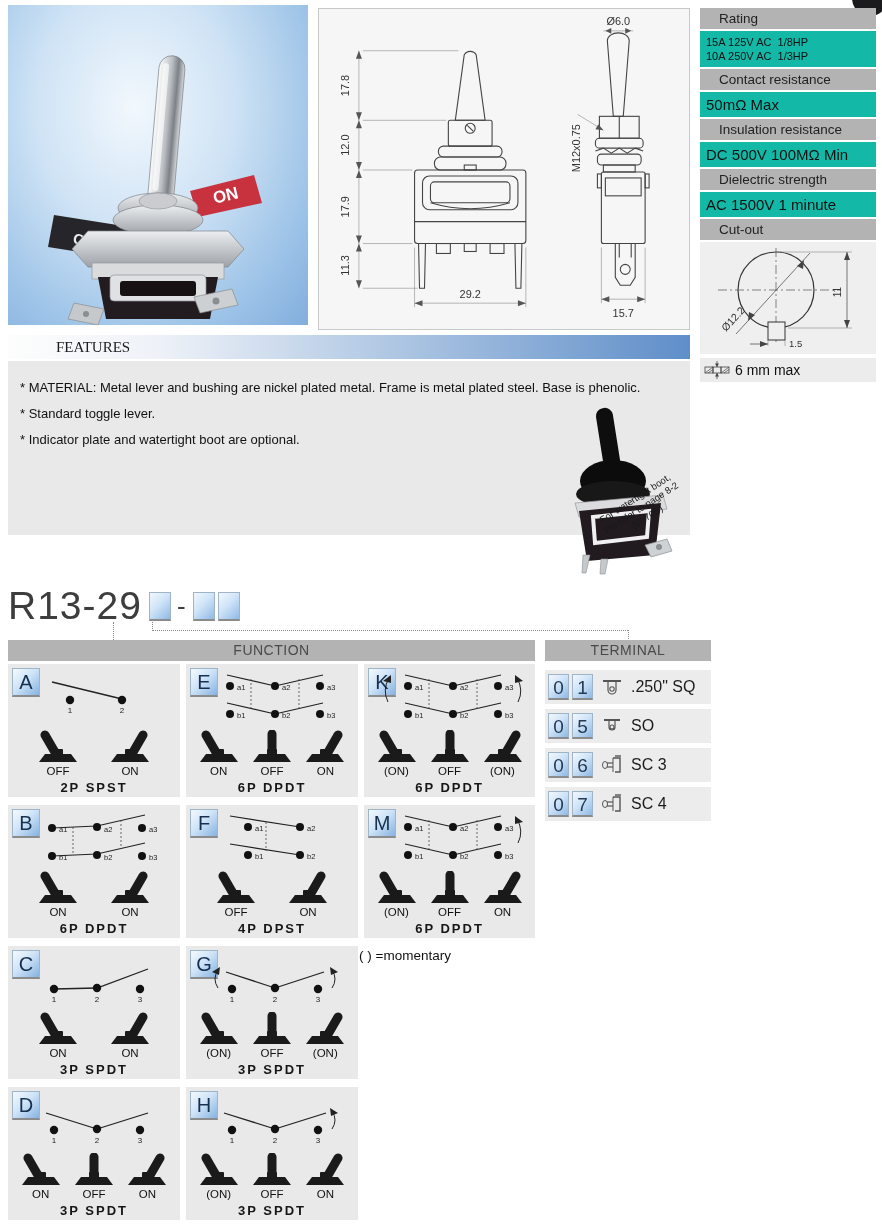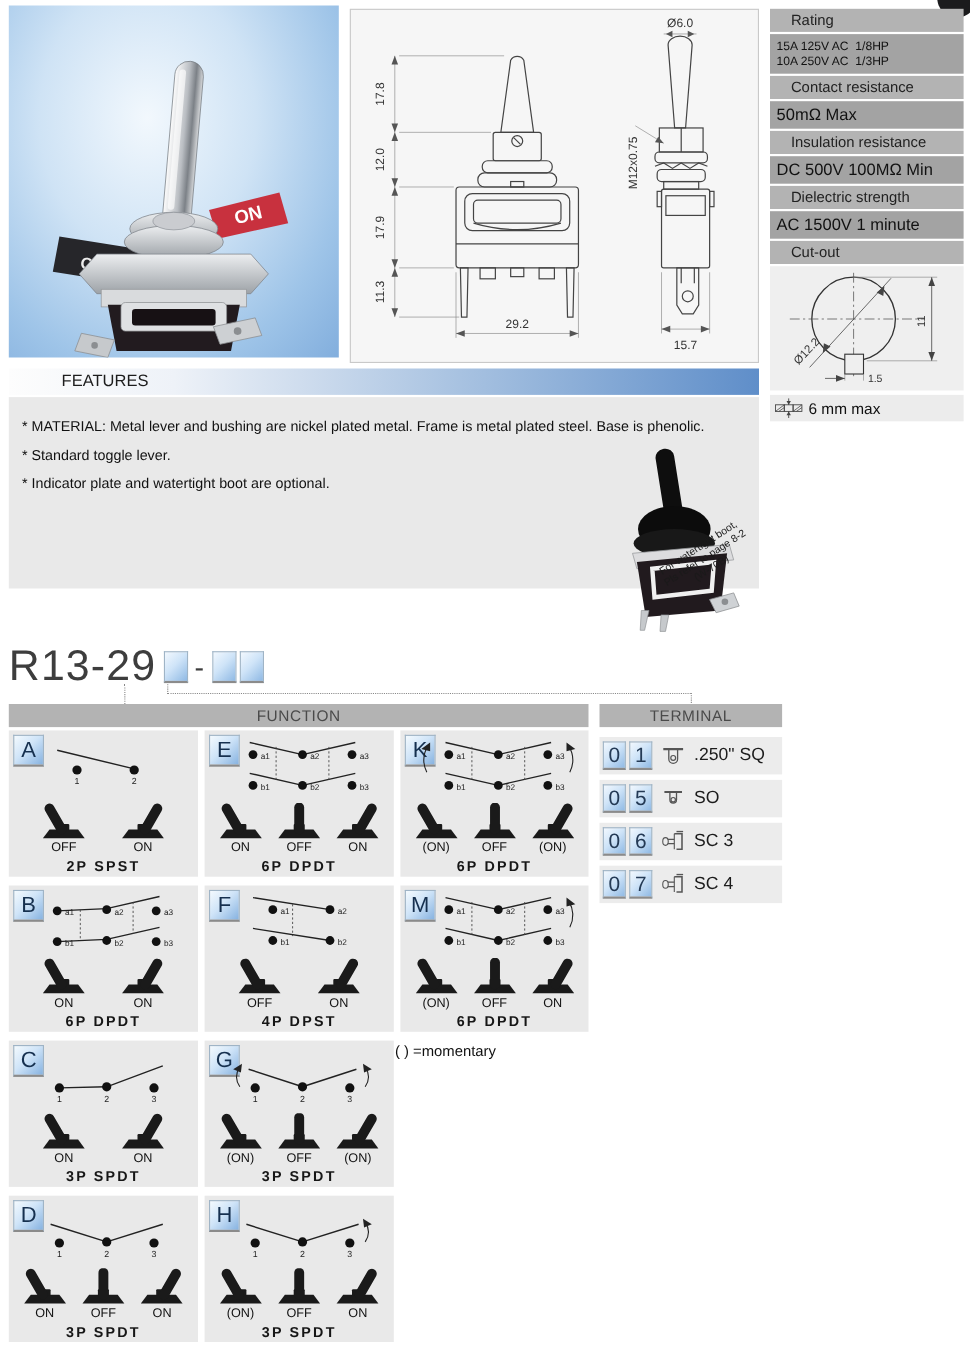--- a/index.html
+++ b/index.html
@@ -9,30 +9,30 @@
   
   .photo{position:absolute;left:8px;top:5px;width:300px;height:320px;
          background:radial-gradient(ellipse at 42% 32%, #f2f8fd 0%, #cfe3f5 40%, #9ec4e8 75%, #82aedd 100%);}
   
   .drawbox{position:absolute;left:318px;top:8px;width:372px;height:322px;
            background:#f6f6f6;border:1px solid #c9c9c9;box-sizing:border-box;}
   
   .specs{position:absolute;left:700px;top:8px;width:176px;}
   .spec-h{background:#b3b3b3;color:#222;font-size:13.5px;line-height:21px;height:21px;
           padding-left:19px;margin-bottom:2px;}
-  .spec-v{background:#a3a3a3;color:#111;font-size:15px;padding:4px 6px;margin-bottom:2px;}
+  .spec-v{background:#14b8a6;color:#111;font-size:15px;padding:4px 6px;margin-bottom:2px;}
   .spec-v.small div{font-size:11px;line-height:14px;white-space:pre;}
   .cutbox{background:#efefef;margin-bottom:4px;padding:2px 0;}
   .panel-row{display:flex;align-items:center;gap:5px;background:#ececec;padding:3px 4px;font-size:14px;color:#111;}
   .logo-dot{position:absolute;left:852px;top:-20px;width:36px;height:36px;border-radius:50%;background:#1b1b1d;}
 
   
   .feat-h{position:absolute;left:8px;top:335px;width:682px;height:24px;line-height:24px;
           padding-left:48px;box-sizing:border-box;font-size:15px;color:#1d1d1d;
-          background:linear-gradient(90deg,#fdfdfd 0%,#eef2f8 22%,#9fbcde 65%,#5f8ec9 100%);}
+          background:linear-gradient(90deg,#fdfdfd 0%,#eef2f8 22%,#9fbcde 65%,#5f8ec9 100%);font-family:Liberation Serif, serif;}
   .feat-b{position:absolute;left:8px;top:361px;width:682px;height:174px;background:#e9e9e9;}
   .feat-items{padding:14px 0 0 12px;}
   .feat-items div{font-size:13px;color:#111;line-height:26px;white-space:nowrap;}
   .bootwrap{position:absolute;left:537px;top:42px;width:140px;height:172px;}
   .boot-note{position:absolute;left:566px;top:130px;width:134px;transform:rotate(-33deg);
              transform-origin:center;font-size:9.5px;line-height:11px;color:#1a1a1a;text-align:center;}
 
   
   .pn{position:absolute;left:8px;top:586px;height:40px;display:flex;align-items:center;}
   .pn-prefix{font-size:39px;color:#3d3d3d;letter-spacing:1px;}

